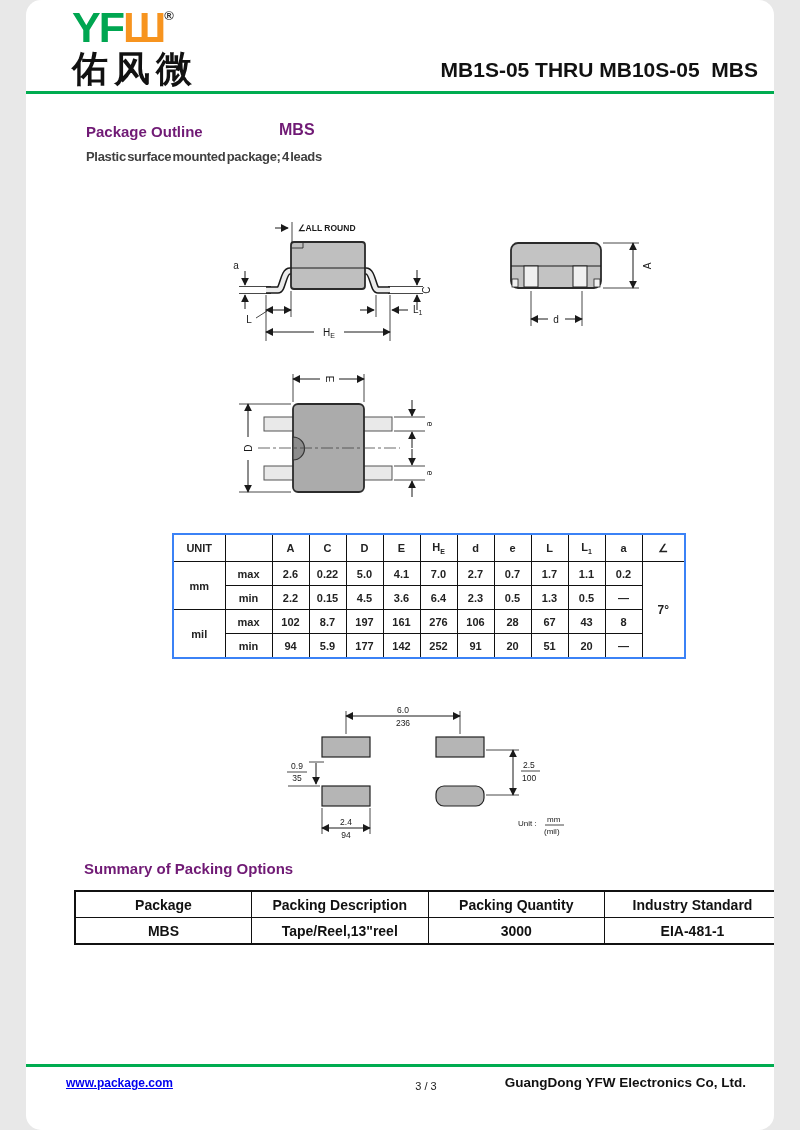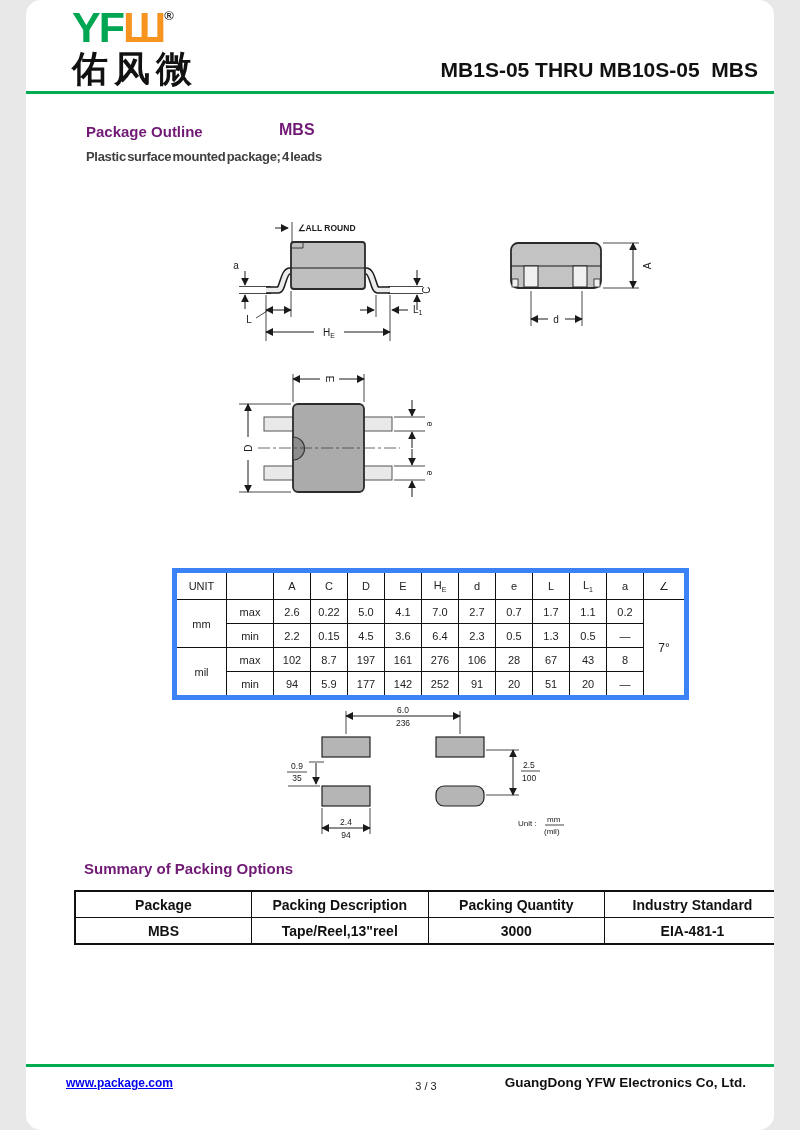--- a/index.html
+++ b/index.html
@@ -20,22 +20,22 @@
   
   .green{color:#701a75;}
   .sec-heading{left:60px;top:123px;font-size:15px;font-weight:bold;}
   .sec-pkg{left:253px;top:121px;font-size:16px;font-weight:bold;}
   .sec-desc{left:60px;top:149px;font-size:13px;font-weight:bold;letter-spacing:-0.3px;word-spacing:-2px;color:#404040;}
   
   svg text{font-family:"Liberation Sans",sans-serif;fill:#1a1a1a;}
   .dimline{stroke:#1a1a1a;stroke-width:1;fill:none;}
   .thinline{stroke:#1a1a1a;stroke-width:0.8;fill:none;}
   
-  .dim-table{left:146px;top:568px;border-collapse:collapse;table-layout:fixed;
-             font-size:11px;border:5px solid #3b82f6;}
+  .dim-table{left:146px;top:533px;border-collapse:collapse;table-layout:fixed;
+             font-size:11px;border:2px solid #3b82f6;font-weight:bold;}
   .dim-table td{border:1px solid #111;text-align:center;vertical-align:middle;padding:0;height:23px;color:#222;}
   .dim-table tr.hdr td{height:26px;}
   .dim-table sub{font-size:7px;}
   .dim-table .angle-val{font-size:12px;}
   
   .pad-heading{left:200px;top:672px;width:420px;text-align:center;font-size:13px;font-weight:bold;}
   
   .pack-heading{left:58px;top:860px;font-size:15px;font-weight:bold;}
   .pack-table{left:48px;top:890px;width:708px;border-collapse:collapse;table-layout:fixed;
               font-size:14px;font-weight:bold;border:2px solid #111;}

